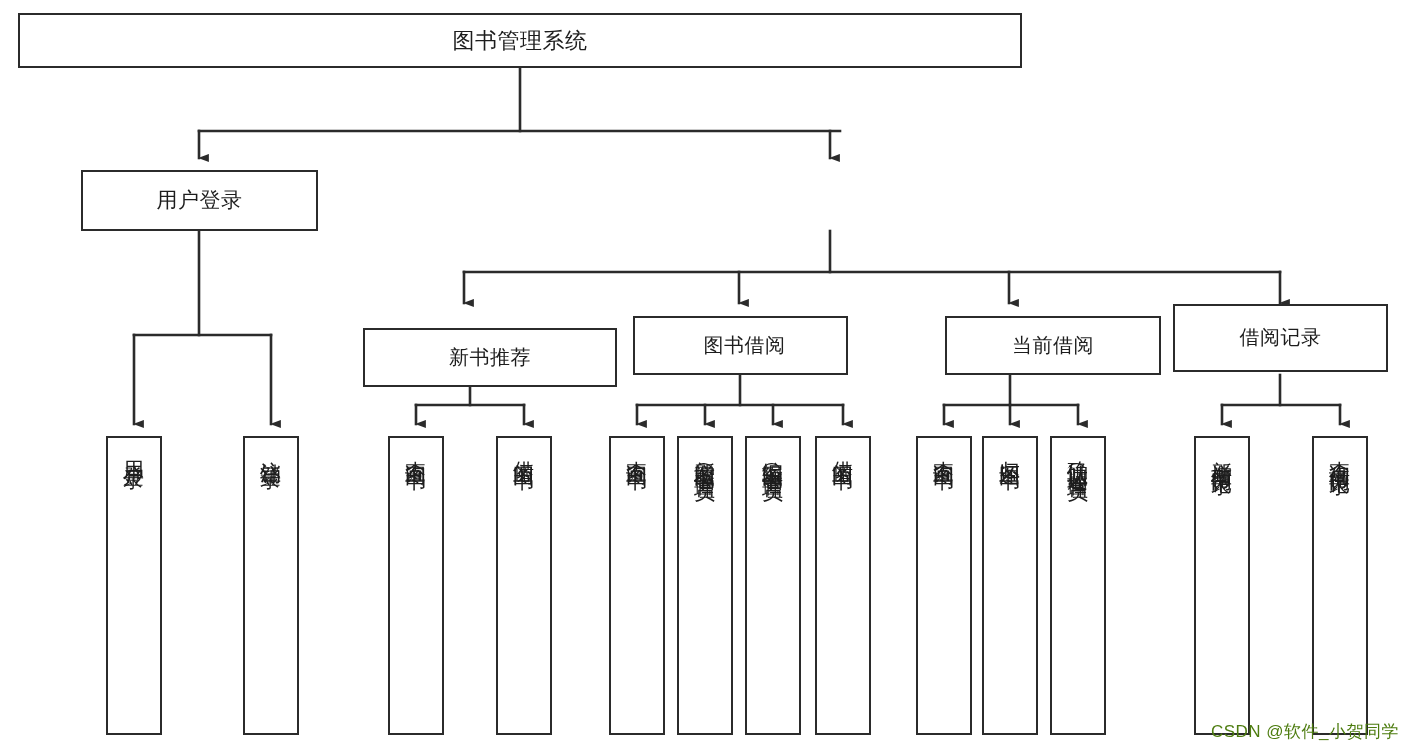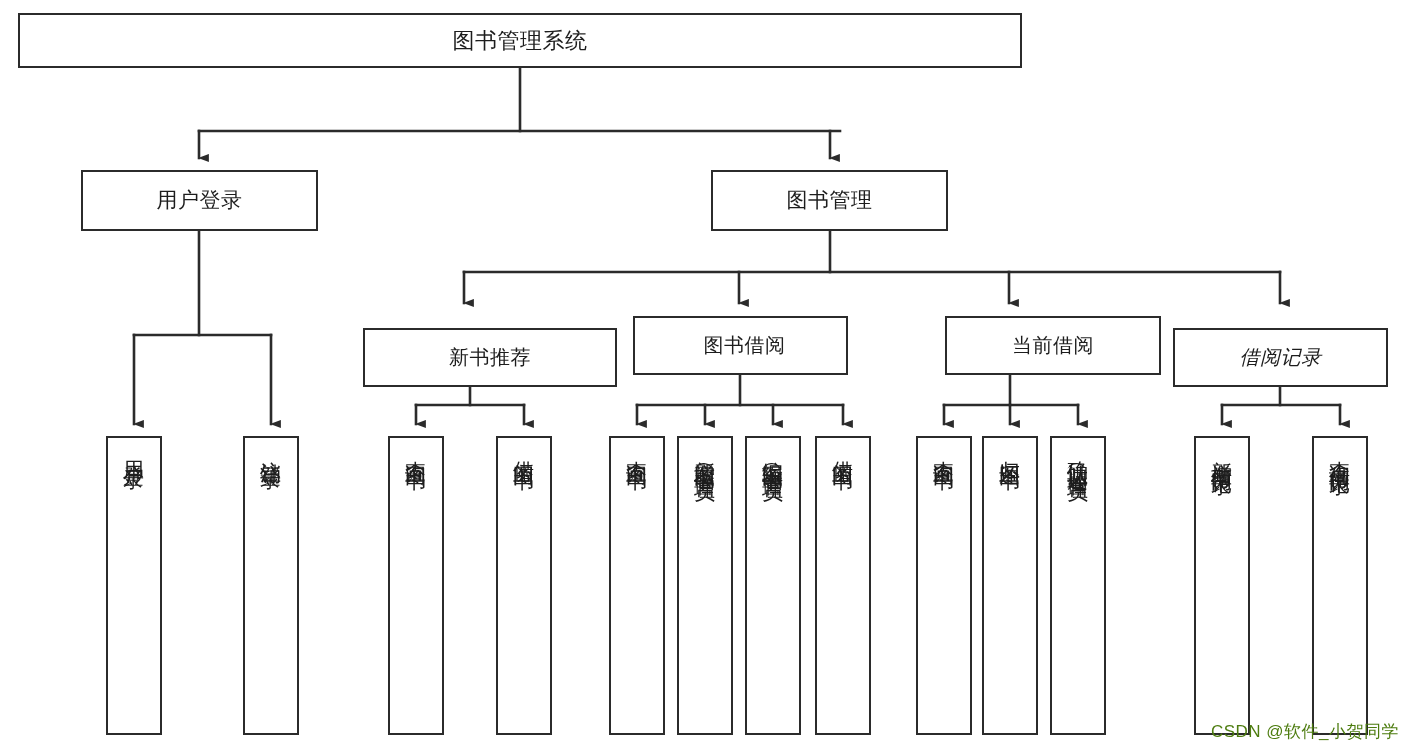--- a/index.html
+++ b/index.html
@@ -127,37 +127,34 @@
   </svg>
 
   <div class="node root horiz" style="left:18px; top:13px; width:1004px; height:55px;">
     <span class="label">图书管理系统</span>
   </div>
 
   <div class="node lvl2 horiz" style="left:81px; top:170px; width:237px; height:61px;">
     <span class="label">用户登录</span>
   </div>
 
-  <div class="node lvl2 horiz" style="left:711px; top:170px; width:237px; height:61px;">
-    <span class="label">图书管理</span>
-  </div>
 
   <div class="node lvl3 horiz" style="left:363px; top:328px; width:254px; height:59px;">
     <span class="label">新书推荐</span>
   </div>
 
   <div class="node lvl3 horiz" style="left:633px; top:316px; width:215px; height:59px;padding-left:8px;">
     <span class="label">图书借阅</span>
   </div>
 
   <div class="node lvl3 horiz" style="left:945px; top:316px; width:216px; height:59px;">
     <span class="label">当前借阅</span>
   </div>
 
-  <div class="node lvl3 horiz" style="left:1173px; top:328px; width:215px; height:59px;font-style:italic;">
+  <div class="node lvl3 horiz" style="left:1173px; top:304px; width:215px; height:68px;">
     <span class="label">借阅记录</span>
   </div>
 
   <div class="node leaf" style="left:106px; top:436px; width:56px; height:299px;">
     <span class="label">用户登录</span>
   </div>
 
   <div class="node leaf" style="left:243px; top:436px; width:56px; height:299px;">
     <span class="label">注销登录</span>
   </div>

